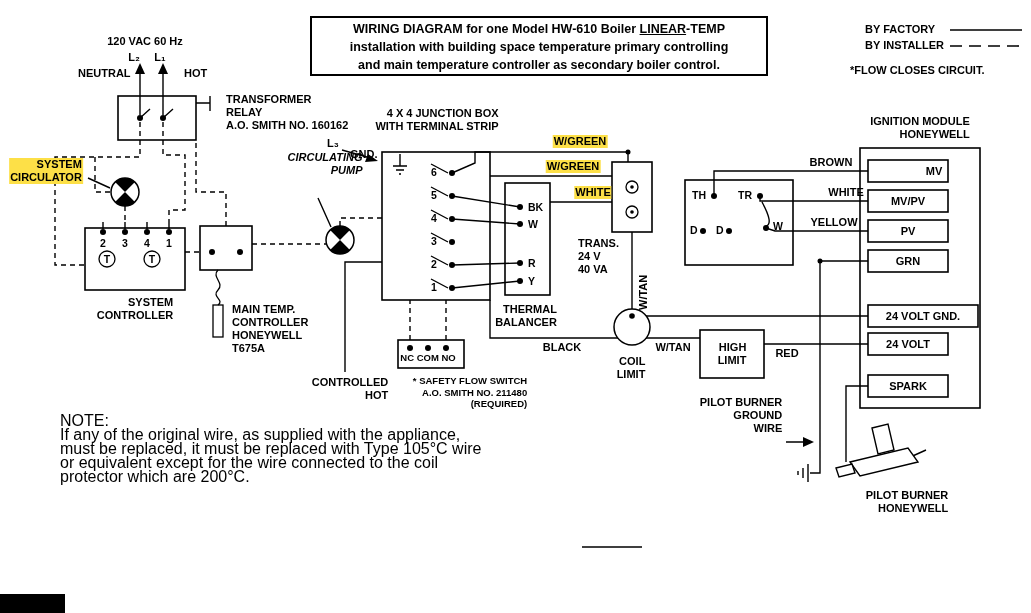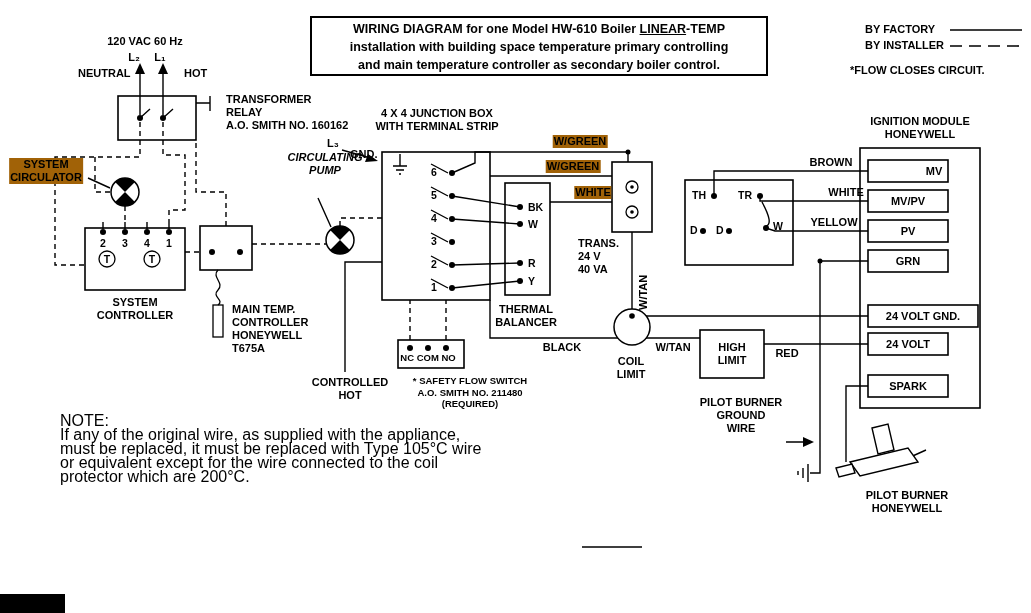--- a/index.html
+++ b/index.html
@@ -1,24 +1,24 @@
 <!DOCTYPE html>
 <html><head>
 <meta charset="utf-8">
 <style>
   html,body{margin:0;padding:0;background:#fff;}
   .stage{position:relative;width:1031px;height:613px;background:#ffffff;overflow:hidden;
          font-family:"Liberation Sans","DejaVu Sans",sans-serif;color:#000;}
   .stage svg{position:absolute;left:0;top:0;}
   .lbl{position:absolute;font-size:11px;font-weight:700;line-height:13px;white-space:pre-line;}
-  .c{text-align:center;transform:translateX(-50%);}
+  .c{text-align:right;transform:translateX(-50%);}
   .t10{font-size:10.5px;line-height:12px;}
   .sm{font-size:9.5px;line-height:11.5px;}
   .note{font-size:16px;font-weight:400;line-height:14px;}
-  .bgw{background:#a16207;padding:0 1px;}
+  .bgw{background:#fde047;padding:0 1px;}
   .vlbl{transform:rotate(-90deg);transform-origin:0 0;}
   .title-box{position:absolute;left:310px;top:16px;width:458px;height:60px;border:2px solid #000;
              box-sizing:border-box;text-align:center;font-size:12.5px;font-weight:700;line-height:18px;padding-top:2px;}
   .u{text-decoration:underline;}
 </style>
 </head>
 <body>
 
 <div class="stage">
 

